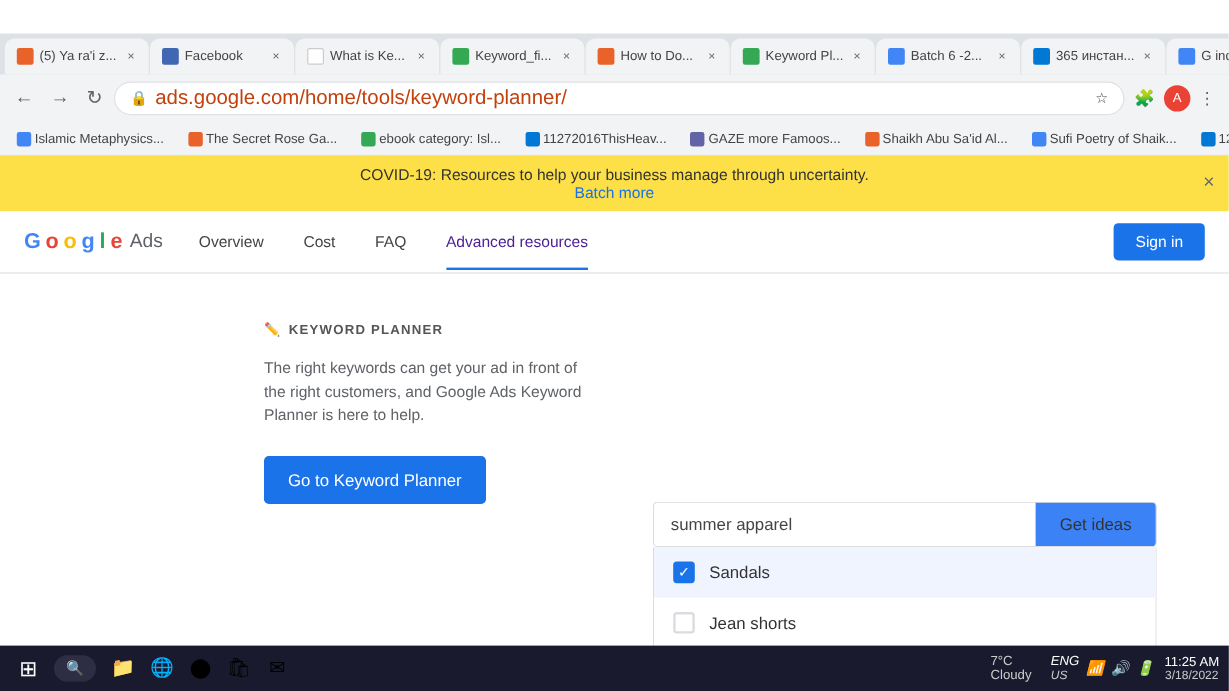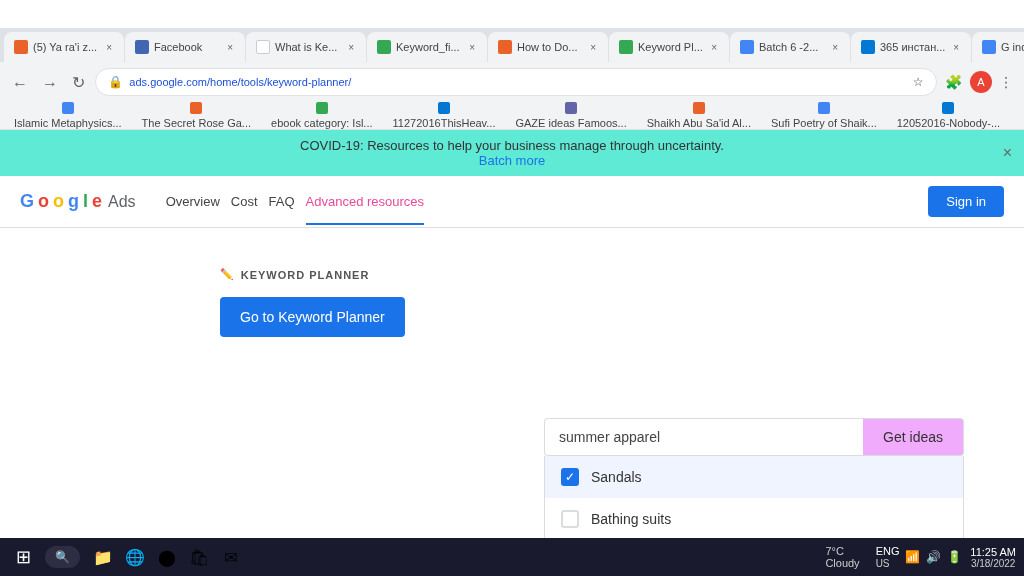--- a/index.html
+++ b/index.html
@@ -12,74 +12,74 @@
     .tab-bar { display: flex; align-items: center; background: #dee1e6; height: 34px; padding: 4px 4px 0; gap: 1px; position: relative; }
     .tab { display: flex; align-items: center; background: #f1f3f4; border-radius: 8px 8px 0 0; padding: 0 10px; height: 30px; min-width: 120px; max-width: 160px; font-size: 11px; color: #444; gap: 5px; position: relative; }
     .tab-favicon { width: 14px; height: 14px; border-radius: 2px; flex-shrink: 0; }
     .tab-label { flex: 1; overflow: hidden; text-overflow: ellipsis; white-space: nowrap; font-size: 11px; }
     .tab-close { font-size: 10px; color: #666; cursor: pointer; padding: 2px; border-radius: 50%; }
 
     
     .address-bar-row { display: flex; align-items: center; background: #f1f3f4; padding: 4px 8px; gap: 6px; height: 40px; }
     .nav-btn { background: none; border: none; cursor: pointer; color: #5f6368; font-size: 16px; padding: 4px; border-radius: 50%; }
     .address-bar { flex: 1; display: flex; align-items: center; background: #fff; border: 1px solid #dfe1e5; border-radius: 20px; padding: 4px 12px; height: 28px; gap: 6px; font-size: 12px; color: #444; }
-    .address-text { flex: 1; font-size: 11px; color: #1d4ed8; }
+    .address-text { flex: 1; font-size: 17px; color: #c2410c; }
     .bookmark-icons { display: flex; align-items: center; gap: 4px; }
     .icon-btn { background: none; border: none; cursor: pointer; color: #5f6368; font-size: 14px; padding: 3px; }
 
     
     .bookmarks-bar { display: flex; align-items: center; background: #f1f3f4; padding: 2px 8px; height: 28px; gap: 8px; border-bottom: 1px solid #e0e0e0; overflow: hidden; }
-    .bookmark-item { display: flex; align-items: center; gap: 3px; font-size: 11px; color: #444; cursor: pointer; padding: 2px 6px; border-radius: 4px; white-space: nowrap; flex-direction: column; }
+    .bookmark-item { display: flex; align-items: center; gap: 3px; font-size: 11px; color: #444; cursor: pointer; padding: 2px 6px; border-radius: 4px; white-space: nowrap; }
     .bookmark-favicon { width: 12px; height: 12px; border-radius: 2px; background: #ccc; flex-shrink: 0; }
 
     
-    .covid-banner { background: #5eead4; text-align: center; padding: 8px; font-size: 13px; color: #333; position: relative; }
+    .covid-banner { background: #fde047; text-align: center; padding: 8px; font-size: 13px; color: #333; position: relative; }
     .covid-banner a { color: #1a73e8; text-decoration: none; }
     .covid-banner .close-banner { position: absolute; right: 12px; top: 50%; transform: translateY(-50%); background: none; border: none; cursor: pointer; font-size: 16px; color: #666; }
 
     
     .page-content { background: #fff; }
 
     
     .top-nav { display: flex; align-items: center; padding: 0 20px; height: 52px; border-bottom: 1px solid #e0e0e0; }
     .google-ads-logo { display: flex; align-items: center; gap: 4px; margin-right: 30px; font-size: 18px; font-weight: 400; color: #444; }
-    .nav-links { display: flex; align-items: flex-start; gap: 11px; flex: 1; }
+    .nav-links { display: flex; align-items: flex-start; gap: 33px; flex: 1; }
     .nav-link { font-size: 13px; color: #444; cursor: pointer; text-decoration: none; padding: 16px 0; }
     .nav-link.active { color: #1a73e8; border-bottom: 2px solid #1a73e8; }
     .sign-in-btn { margin-left: auto; background: #1a73e8; color: #fff; border: none; border-radius: 4px; padding: 8px 18px; font-size: 13px; cursor: pointer; }
 
     
     .hero-section { display: flex; padding: 40px 20px 20px; min-height: 360px; position: relative; }
     .hero-left { max-width: 500px; padding-left: 200px; }
     .keyword-planner-label { display: flex; align-items: center; gap: 6px; font-size: 11px; font-weight: 600; color: #555; letter-spacing: 1px; text-transform: uppercase; margin-bottom: 16px; }
     .hero-title { font-size: 36px; font-weight: 400; color: #202124; line-height: 1.2; margin-bottom: 16px; }
     .hero-subtitle { font-size: 13px; color: #5f6368; line-height: 1.5; max-width: 280px; margin-bottom: 24px; }
     .go-to-kp-btn { background: #1a73e8; color: #fff; border: none; border-radius: 4px; padding: 12px 20px; font-size: 14px; cursor: pointer; }
 
     
     .hero-right { position: absolute; right: 60px; top: 190px; width: 420px; }
     .search-box-row { display: flex; gap: 0; margin-bottom: 0; }
     .keyword-input { flex: 1; border: 1px solid #dadce0; border-right: none; padding: 10px 14px; font-size: 14px; color: #444; outline: none; border-radius: 4px 0 0 4px; }
-    .get-ideas-btn { background: #f0abfc; color: #333; border: 1px solid #dadce0; border-left: none; padding: 10px 20px; font-size: 14px; cursor: pointer; border-radius: 0 4px 4px 0; white-space: nowrap; }
+    .get-ideas-btn { background: #3b82f6; color: #333; border: 1px solid #dadce0; border-left: none; padding: 10px 20px; font-size: 14px; cursor: pointer; border-radius: 0 4px 4px 0; white-space: nowrap; }
 
     .dropdown-results { background: #fff; border: 1px solid #dadce0; border-top: none; border-radius: 0 0 4px 4px; margin-top: 0; }
     .dropdown-item { display: flex; align-items: center; gap: 12px; padding: 12px 16px; cursor: pointer; }
     .dropdown-item.checked { background: #f0f4ff; }
     .checkbox { width: 18px; height: 18px; border-radius: 3px; border: 2px solid #dadce0; flex-shrink: 0; display: flex; align-items: center; justify-content: center; }
     .checkbox.checked-box { background: #1a73e8; border-color: #1a73e8; color: #fff; font-size: 12px; }
     .dropdown-item-label { font-size: 14px; color: #333; }
 
     
     .taskbar { display: flex; align-items: center; background: #1a1a2e; height: 38px; position: absolute; bottom: 0; width: 100%; padding: 0 8px; }
     .taskbar-start { background: none; border: none; cursor: pointer; color: #fff; font-size: 18px; padding: 4px 8px; }
     .taskbar-search { display: flex; align-items: center; background: #2d2d44; border-radius: 12px; padding: 4px 10px; gap: 6px; margin: 0 6px; }
     .taskbar-icons { display: flex; align-items: center; gap: 6px; margin-left: 4px; }
     .taskbar-icon { width: 26px; height: 26px; border-radius: 4px; display: flex; align-items: center; justify-content: center; font-size: 14px; cursor: pointer; }
     .taskbar-right { margin-left: auto; display: flex; align-items: center; gap: 8px; }
-    .system-icons { display: flex; align-items: center; gap: 6px; }
+    .system-icons { display: flex; align-items: center; gap: 6px; font-style: italic; }
     .sys-icon { font-size: 12px; color: #ccc; cursor: pointer; }
     .clock { text-align: center; color: #fff; }
     .clock-time { font-size: 11px; }
     .clock-date { font-size: 10px; color: #ccc; }
     .weather-info { color: #ccc; font-size: 11px; margin-right: 8px; }
   </style>
 </head>
 <body>
 
 <div class="browser-chrome">
@@ -162,21 +162,21 @@
     <div class="bookmark-item">
       <div class="bookmark-favicon" style="background:#34a853;"></div>
       <span style="font-size:11px;">ebook category: Isl...</span>
     </div>
     <div class="bookmark-item">
       <div class="bookmark-favicon" style="background:#0078d4;"></div>
       <span style="font-size:11px;">11272016ThisHeav...</span>
     </div>
     <div class="bookmark-item">
       <div class="bookmark-favicon" style="background:#6264a7;"></div>
-      <span style="font-size:11px;">GAZE ideas Famoos...</span>
+      <span style="font-size:11px;">GAZE more Famoos...</span>
     </div>
     <div class="bookmark-item">
       <div class="bookmark-favicon" style="background:#e8622a;"></div>
       <span style="font-size:11px;">Shaikh Abu Sa'id Al...</span>
     </div>
     <div class="bookmark-item">
       <div class="bookmark-favicon" style="background:#4285f4;"></div>
       <span style="font-size:11px;">Sufi Poetry of Shaik...</span>
     </div>
     <div class="bookmark-item">
@@ -202,51 +202,48 @@
         <span style="color:#fbbc05;font-size:18px;font-weight:bold;">o</span>
         <span style="color:#4285f4;font-size:18px;font-weight:bold;">g</span>
         <span style="color:#34a853;font-size:18px;font-weight:bold;">l</span>
         <span style="color:#ea4335;font-size:18px;font-weight:bold;">e</span>
       <span style="font-size:16px; color:#5f6368; margin-left:2px;">Ads</span>
     </div>
     <div class="nav-links">
       <a class="nav-link">Overview</a>
       <a class="nav-link">Cost</a>
       <a class="nav-link">FAQ</a>
-      <a class="nav-link active" style="color:#ec4899; border-bottom: 2px solid #1a73e8; padding-bottom: 14px;">Advanced resources</a>
+      <a class="nav-link active" style="color:#4c1d95; border-bottom: 2px solid #1a73e8; padding-bottom: 14px;">Advanced resources</a>
     </div>
     <button class="sign-in-btn">Sign in</button>
   </nav>
 
   <div class="hero-section">
 
     <div class="hero-left">
       <div class="keyword-planner-label">
         <span>✏️</span>
         <span>KEYWORD PLANNER</span>
       </div>
+      <p class="hero-subtitle">The right keywords can get your ad in front of the right customers, and Google Ads Keyword Planner is here to help.</p>
       <button class="go-to-kp-btn">Go to Keyword Planner</button>
     </div>
 
     <div class="hero-right">
       <div class="search-box-row">
         <input class="keyword-input" type="text" value="summer apparel" style="">
         <button class="get-ideas-btn">Get ideas</button>
       </div>
       <div class="dropdown-results">
 
         <div class="dropdown-item checked">
           <div class="checkbox checked-box">✓</div>
           <span class="dropdown-item-label">Sandals</span>
         </div>
 
-        <div class="dropdown-item">
-          <div class="checkbox"></div>
-          <span class="dropdown-item-label">Bathing suits</span>
-        </div>
 
         <div class="dropdown-item">
           <div class="checkbox"></div>
           <span class="dropdown-item-label">Jean shorts</span>
         </div>
       </div>
     </div>
   </div>
 </div>
 

